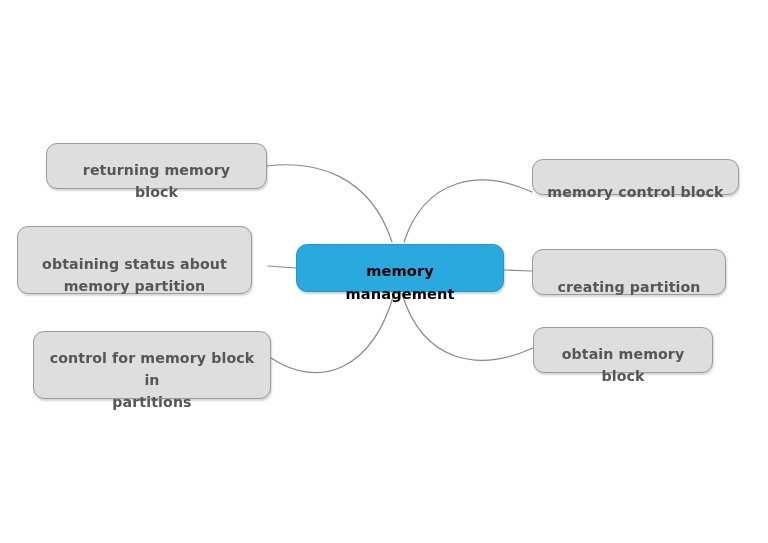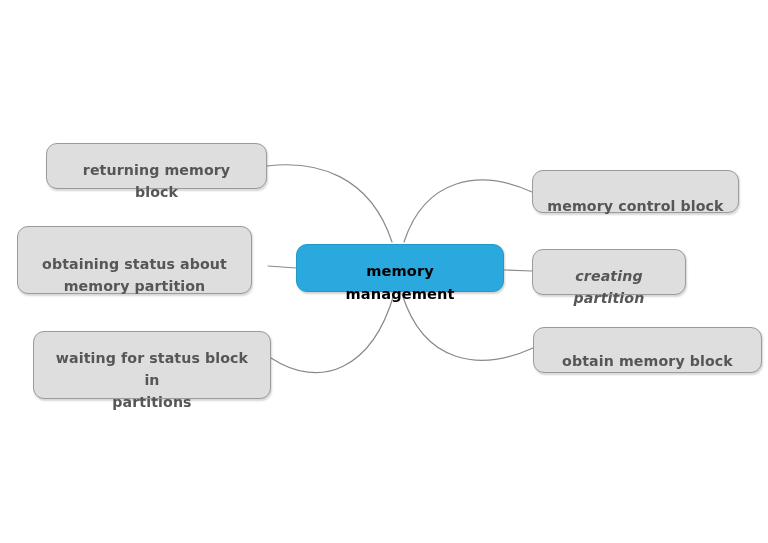--- a/index.html
+++ b/index.html
@@ -57,23 +57,23 @@
     padding: 0 14px;
     white-space: pre-line;
     margin-top: 29px;
   }
 
   
   #node-returning-memory-block { left: 46px;  top: 143px; width: 221px; height: 46px; }
   #node-obtaining-status       { left: 17px;  top: 226px; width: 235px; height: 68px; }
   #node-waiting-memory-block   { left: 33px;  top: 331px; width: 238px; height: 68px; }
   #node-memory-management      { left: 296px; top: 244px; width: 208px; height: 48px; }
-  #node-memory-control-block   { left: 532px; top: 170px; width: 207px; height: 43px; }
-  #node-creating-partition     { left: 532px; top: 249px; width: 154px; height: 46px; font-style: italic; }
-  #node-obtain-memory-block    { left: 533px; top: 327px; width: 229px; height: 46px; align-items: flex-end; }
+  #node-memory-control-block   { left: 532px; top: 159px; width: 207px; height: 36px; }
+  #node-creating-partition     { left: 532px; top: 249px; width: 194px; height: 46px; }
+  #node-obtain-memory-block    { left: 533px; top: 327px; width: 180px; height: 46px; }
 </style>
 </head>
 <body>
 
 <div id="mindmap-canvas">
 
   <svg id="connectors" viewBox="0 0 768 543" xmlns="http://www.w3.org/2000/svg">
     <g fill="none" stroke="#8a8a8a" stroke-width="1.2" stroke-linecap="round">
 
       <path d="M 267 166 C 316 160, 370 175, 392 242"></path>
@@ -93,21 +93,21 @@
   <div class="node node-branch" id="node-returning-memory-block">
     <span class="node-label">returning memory block</span>
   </div>
 
   <div class="node node-branch" id="node-obtaining-status">
     <span class="node-label">obtaining status about
 memory partition</span>
   </div>
 
   <div class="node node-branch" id="node-waiting-memory-block">
-    <span class="node-label">waiting for status block in
+    <span class="node-label">control for memory block in
 partitions</span>
   </div>
 
   <div class="node node-root" id="node-memory-management">
     <span class="node-label">memory management</span>
   </div>
 
   <div class="node node-branch" id="node-memory-control-block">
     <span class="node-label">memory control block</span>
   </div>

